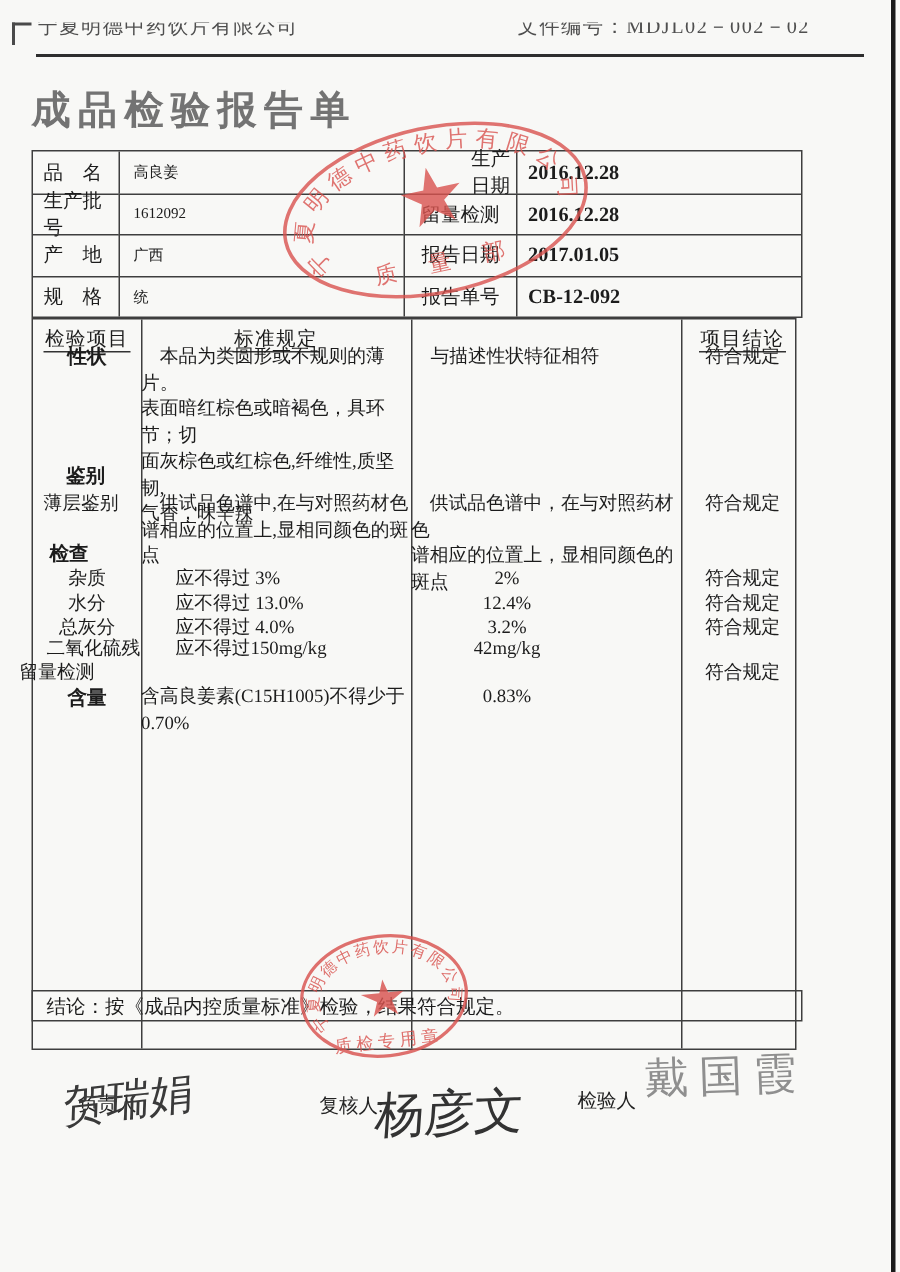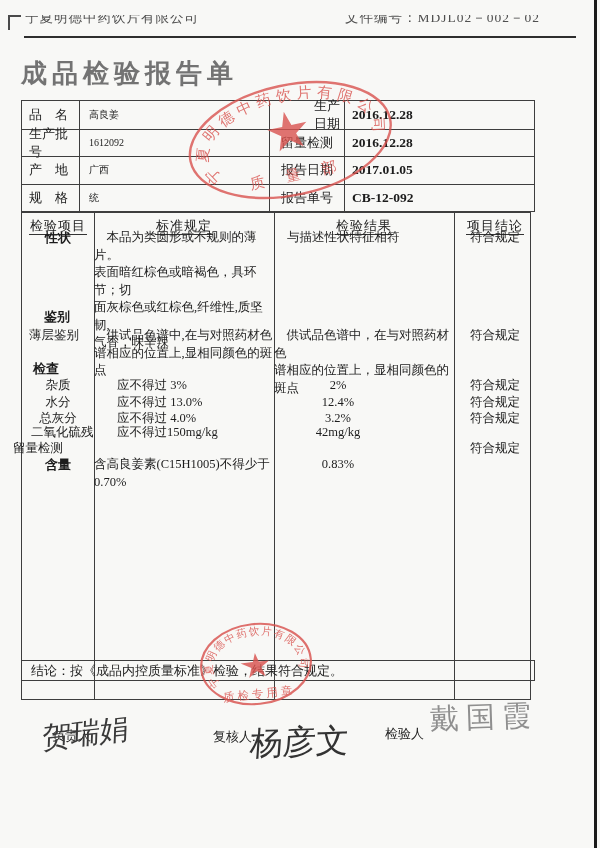--- a/index.html
+++ b/index.html
@@ -114,21 +114,20 @@
   <div class="ic val2">CB-12-092</div>
 </div>
 
 <div class="abs main-table">
   <div class="vline v1"></div>
   <div class="vline v2"></div>
   <div class="vline v3"></div>
 
   <div class="cell c1 mh"><span>检验项目</span></div>
   <div class="cell c2 mh" style="text-align:center;"><span>标准规定</span></div>
-  <div class="cell c3 mh" style="text-align:center;"><span>检验结果</span></div>
   <div class="cell c4 mh"><span>项目结论</span></div>
 
   <div class="cell c1 r-xz bold">性状</div>
   <div class="cell c2 r-xz pre">　本品为类圆形或不规则的薄片。
 表面暗红棕色或暗褐色，具环节；切
 面灰棕色或红棕色,纤维性,质坚韧,
 气香，味辛辣</div>
   <div class="cell c3 r-xz res-desc">与描述性状特征相符</div>
   <div class="cell c4 r-xz">符合规定</div>
 

